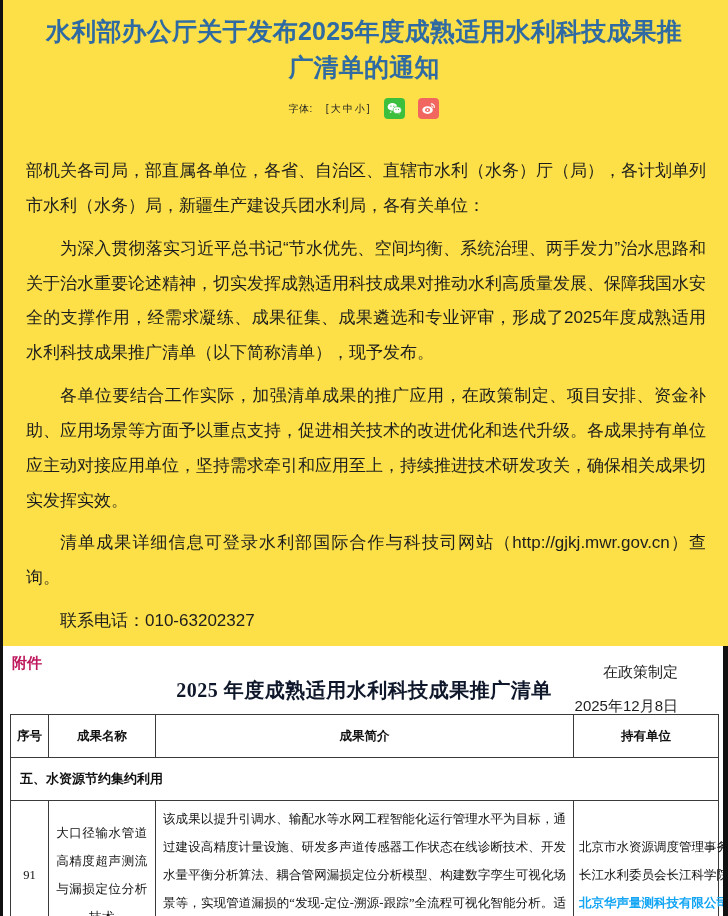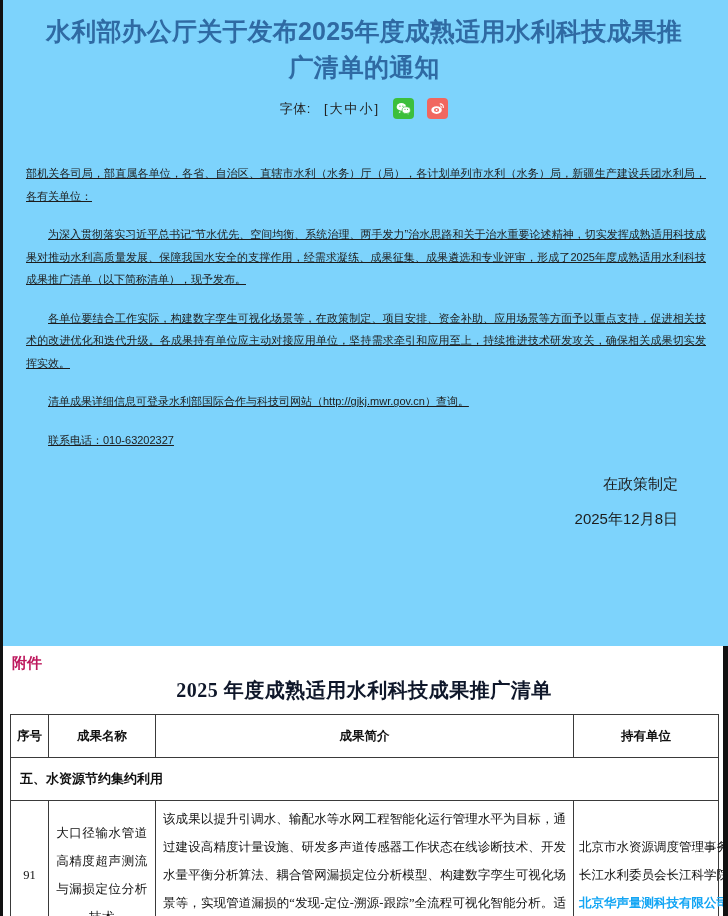--- a/index.html
+++ b/index.html
@@ -26,21 +26,21 @@
   .page-edge-right {
     position: absolute;
     right: 0; top: 646px;
     width: 5px; height: 270px;
     background: #111;
     z-index: 50;
   }
 
   
   .notice {
-    background: #7dd3fc;
+    background: #fde047;
     padding: 0 0 8px 0;
     height: 646px;
     box-sizing: border-box;
     position: relative;
   }
   .doc-title {
     margin: 0;
     padding: 14px 44px 0 44px;
     text-align: center;
     color: #2f6aa3;
@@ -48,21 +48,21 @@
     font-weight: bold;
     line-height: 1.42;
     letter-spacing: 0.2px;
   }
   .font-bar {
     margin-top: 13px;
     display: flex;
     align-items: center;
     justify-content: center;
     gap: 13px;
-    font-size: 13px;
+    font-size: 10px;
     color: #222;
   }
   .font-label { letter-spacing: 0.5px; }
   .size-group { letter-spacing: 2px; }
   .size-opt { cursor: pointer; }
   .share-icon {
     width: 21px;
     height: 21px;
     border-radius: 4px;
     display: inline-flex;
@@ -74,27 +74,26 @@
     cursor: pointer;
   }
   .share-wechat { background: #3cbf3c; }
   .share-weibo  { background: #f1675f; }
   .share-icon svg { display: block; }
 
   .body-wrap {
     padding: 27px 22px 0 26px;
   }
   .para {
-    margin: 16px 0 6px 0;
-    font-size: 11px;
+    margin: 8px 0 6px 0;
+    font-size: 17px;
     line-height: 2.05;
     text-align: justify;
     text-justify: inter-ideograph;
     color: #1d1d1d;
-    text-decoration: underline;
   }
   .para.indent { text-indent: 2em; }
   .para.tight { margin-bottom: 2px; }
   .sign {
     margin: 0;
     padding-right: 28px;
     text-align: right;
     font-size: 15px;
     line-height: 2.3;
     color: #1d1d1d;
@@ -216,21 +215,21 @@
         <circle cx="10.5" cy="12.4" r="1.5" fill="#ffffff"></circle>
         <path d="M16.2 2.6 a5.6 5.6 0 0 1 5.2 5.6" fill="none" stroke="#ffffff" stroke-width="1.7" stroke-linecap="round"></path>
         <path d="M16.6 5.8 a2.8 2.8 0 0 1 2.4 2.6" fill="none" stroke="#ffffff" stroke-width="1.5" stroke-linecap="round"></path>
       </svg>
     </span>
   </div>
 
   <div class="body-wrap">
     <p class="para">部机关各司局，部直属各单位，各省、自治区、直辖市水利（水务）厅（局），各计划单列市水利（水务）局，新疆生产建设兵团水利局，各有关单位：</p>
     <p class="para indent">为深入贯彻落实习近平总书记“节水优先、空间均衡、系统治理、两手发力”治水思路和关于治水重要论述精神，切实发挥成熟适用科技成果对推动水利高质量发展、保障我国水安全的支撑作用，经需求凝练、成果征集、成果遴选和专业评审，形成了2025年度成熟适用水利科技成果推广清单（以下简称清单），现予发布。</p>
-    <p class="para indent">各单位要结合工作实际，构建数字孪生可视化场景等，在政策制定、项目安排、资金补助、应用场景等方面予以重点支持，促进相关技术的改进优化和迭代升级。各成果持有单位应主动对接应用单位，坚持需求牵引和应用至上，持续推进技术研发攻关，确保相关成果切实发挥实效。</p>
+    <p class="para indent">各单位要结合工作实际，加强清单成果的推广应用，在政策制定、项目安排、资金补助、应用场景等方面予以重点支持，促进相关技术的改进优化和迭代升级。各成果持有单位应主动对接应用单位，坚持需求牵引和应用至上，持续推进技术研发攻关，确保相关成果切实发挥实效。</p>
     <p class="para indent">清单成果详细信息可登录水利部国际合作与科技司网站（http://gjkj.mwr.gov.cn）查询。</p>
     <p class="para indent tight">联系电话：010-63202327</p>
 
     <div class="sign-block">
       <p class="sign">在政策制定</p>
       <p class="sign">2025年12月8日</p>
     </div>
   </div>
 </div>
 

